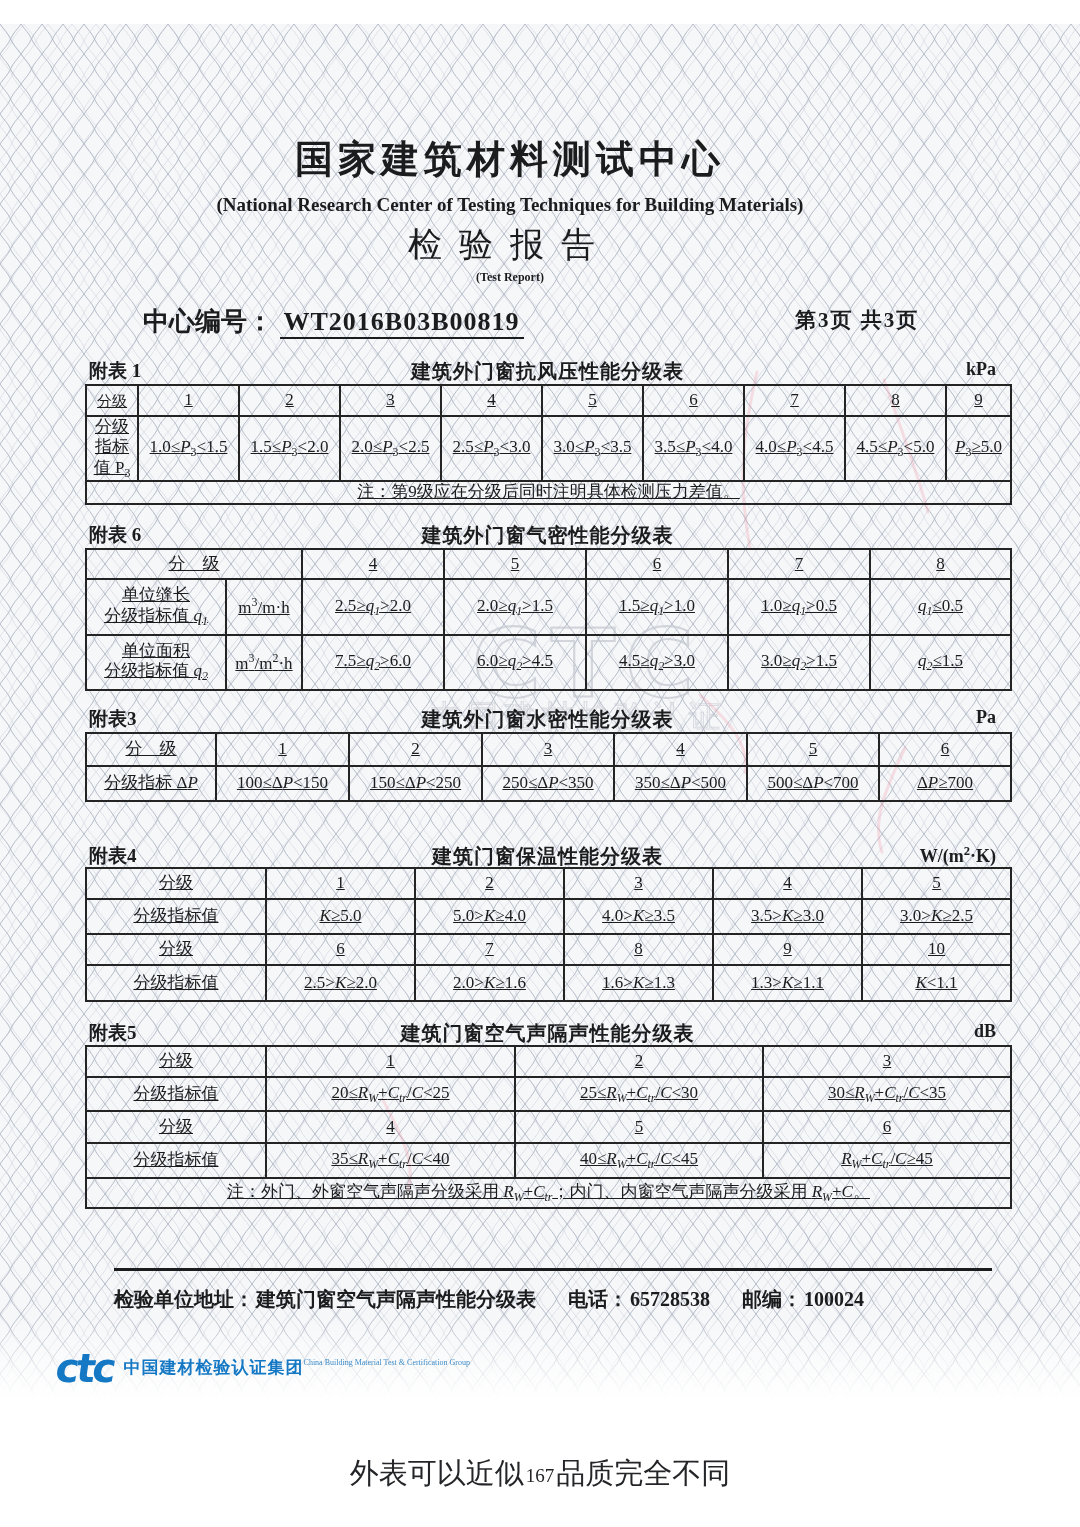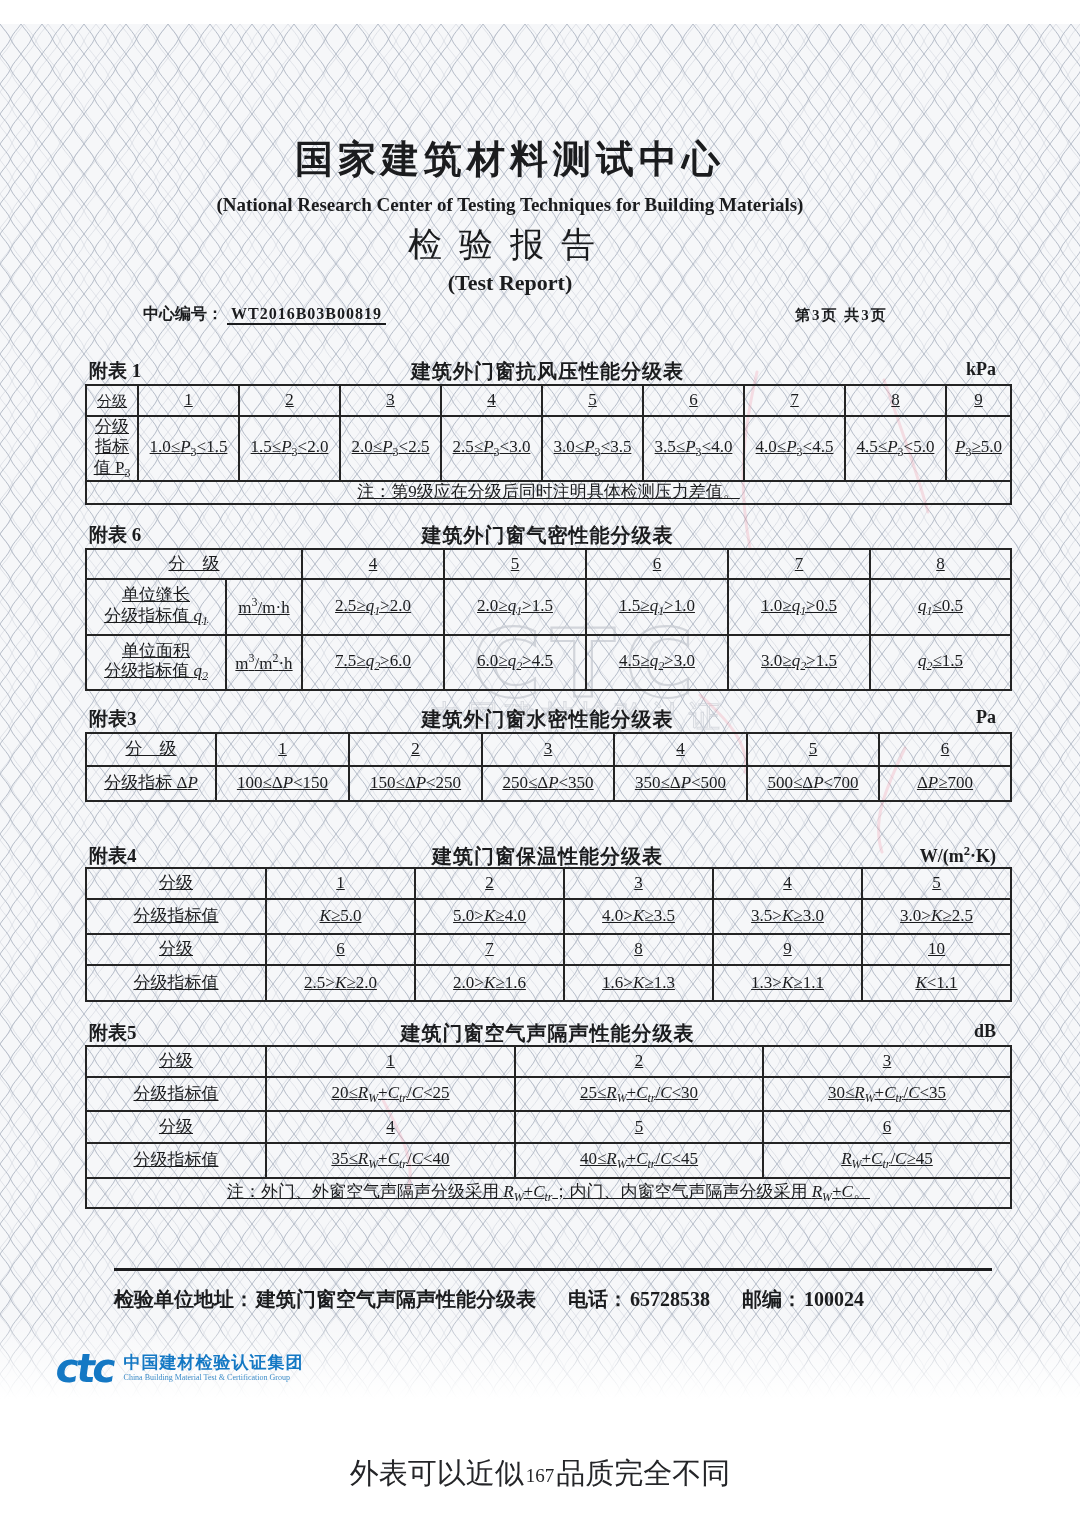--- a/index.html
+++ b/index.html
@@ -10,24 +10,24 @@
   .mesh{position:absolute;left:0;top:24px;width:1080px;height:1384px;}
   .mesh-fade{position:absolute;left:0;top:1316px;width:1080px;height:94px;
              background:linear-gradient(to bottom,rgba(255,255,255,0),#ffffff 88%);}
   .wm-layer{position:absolute;left:0;top:0;width:1080px;height:1527px;pointer-events:none;}
 
   .abs{position:absolute;}
   .center{position:absolute;left:0;width:1020px;text-align:center;}
   .org-cn{top:134px;font-size:38px;font-weight:bold;letter-spacing:5px;}
   .org-en{top:194px;font-size:19px;font-weight:bold;letter-spacing:0px;}
   .report-cn{top:222px;font-size:34px;font-weight:normal;letter-spacing:17px;}
-  .report-en{top:270px;font-size:22px;font-weight:bold;}
-  .no-row{left:143px;top:304px;font-size:16px;font-weight:bold;}
+  .report-en{top:270px;font-size:12px;font-weight:bold;}
+  .no-row{left:143px;top:304px;font-size:26px;font-weight:bold;}
   .no-value{border-bottom:2px solid #1b1c1e;padding:0 4px 1px 4px;letter-spacing:1px;}
-  .page-info{left:795px;top:306px;font-size:15px;font-weight:bold;letter-spacing:2px;}
+  .page-info{left:795px;top:306px;font-size:21px;font-weight:bold;letter-spacing:2px;}
 
   .shead{position:absolute;left:85px;width:925px;height:24px;}
   .slabel{position:absolute;left:4px;top:0;font-size:19px;font-weight:bold;}
   .stitle{position:absolute;left:0;width:100%;text-align:center;font-size:20px;font-weight:bold;letter-spacing:1px;}
   .sunit{position:absolute;right:14px;top:1px;font-size:18px;font-weight:bold;}
 
   table.tbl{position:absolute;left:85px;border-collapse:collapse;table-layout:fixed;background:transparent;text-decoration:underline;}
   table.tbl td{border:2px solid #242424;text-align:center;vertical-align:middle;
                padding:0 2px;font-size:17px;line-height:1.2;overflow:hidden;}
   td.hd{font-size:17px;}
@@ -40,21 +40,21 @@
 
   .footer-rule{position:absolute;left:114px;top:1268px;width:878px;height:3px;background:#1b1c1e;}
   .address{position:absolute;left:114px;top:1286px;font-size:20px;font-weight:bold;}
   .address span{margin-right:2px;}
   .sp{display:inline-block;width:28px;}
 
   .logo{position:absolute;left:56px;top:1348px;display:flex;align-items:center;}
   .logo-mark{font-family:"DejaVu Sans","Liberation Sans",sans-serif;font-weight:bold;
              font-size:40px;line-height:1;color:#1478c4;transform:skewX(-8deg);
              letter-spacing:-3px;margin-right:10px;}
-  .logo-lines{display:flex;flex-direction:column;}
+  .logo-lines{display:flex;flex-direction:row;}
   .logo-cn{font-size:17px;font-weight:bold;color:#1478c4;letter-spacing:1px;line-height:1.15;}
   .logo-en{font-size:8px;color:#3d8cc8;line-height:1.3;}
 
   .caption{position:absolute;left:0;top:1454px;width:1080px;text-align:center;font-size:29px;color:#242528;}
   .cap-num{font-size:19px;vertical-align:1px;padding:0 2px;}
 </style>
 </head>
 <body>
 <div id="page">
 

